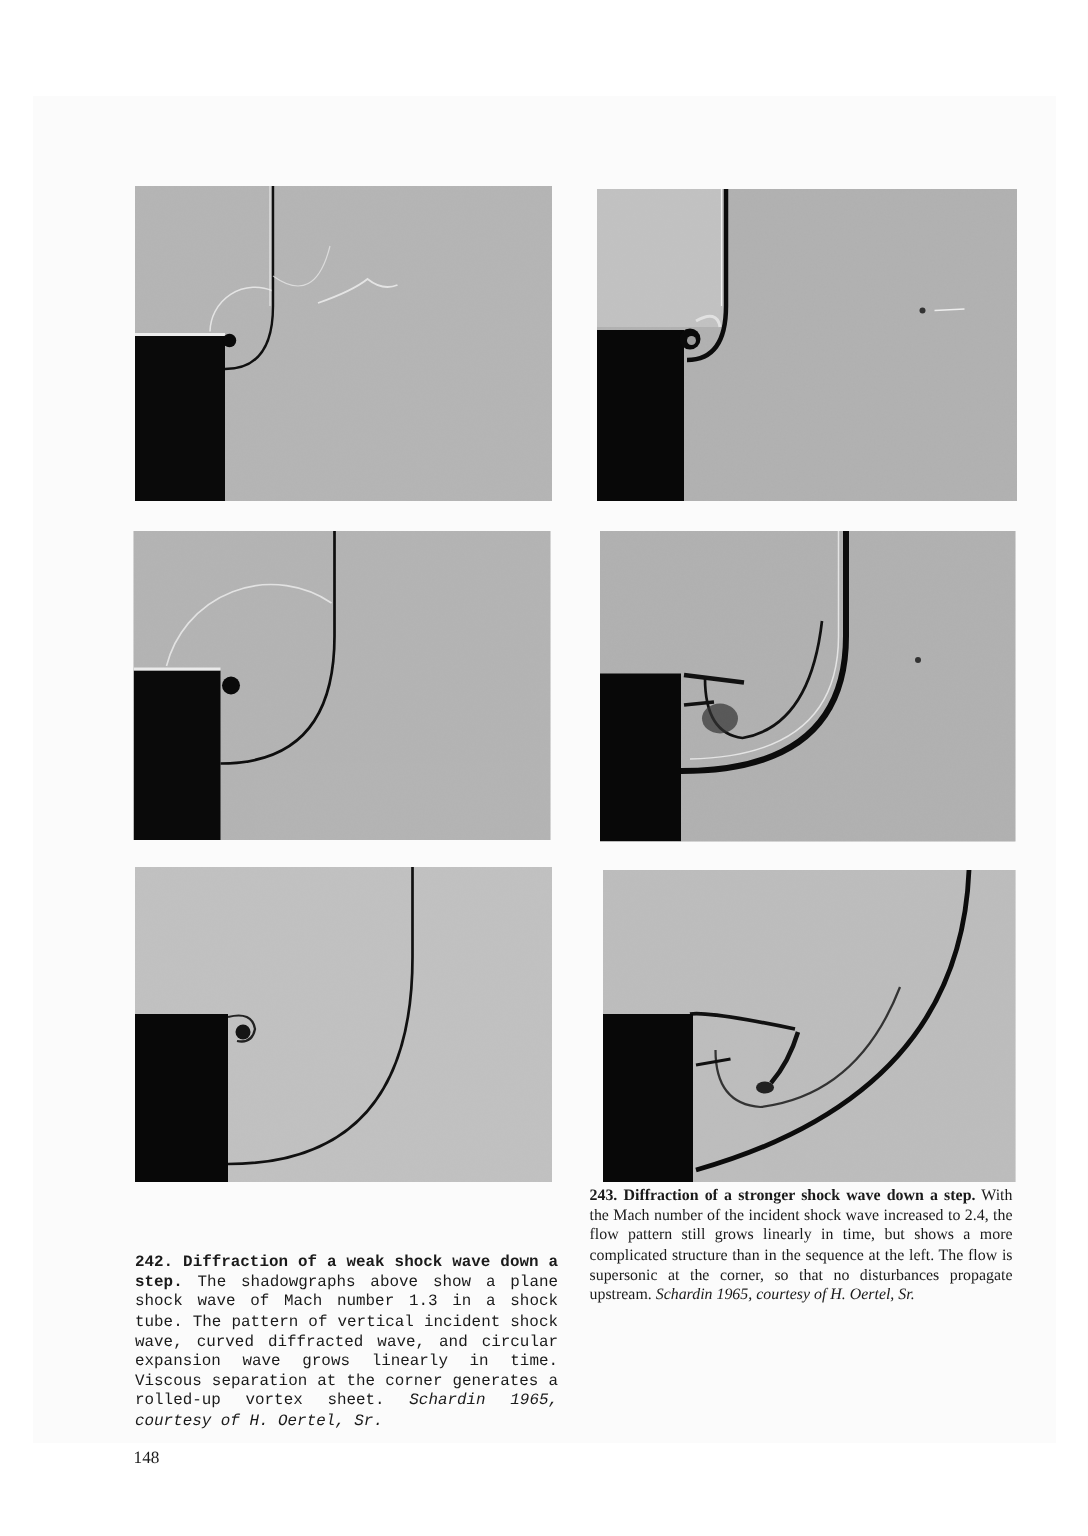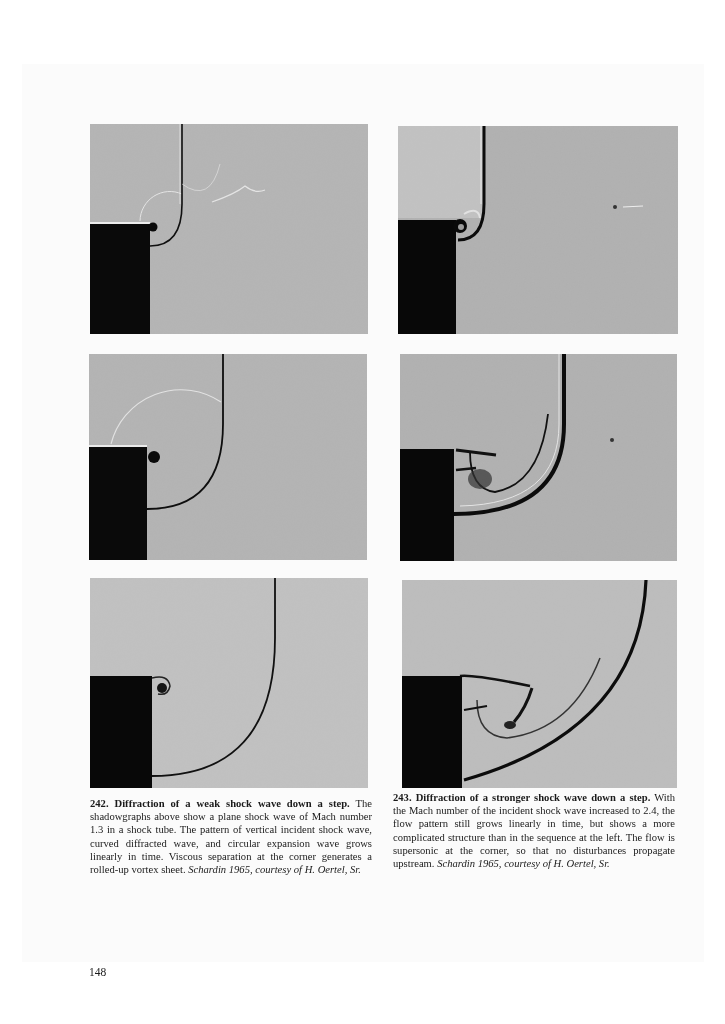--- a/index.html
+++ b/index.html
@@ -22,21 +22,21 @@
   #p4 { left: 400px; top: 354px; width: 277px; height: 207px; }
   #p5 { left: 90px;  top: 578px; height: 210px; }
   #p6 { left: 402px; top: 580px; width: 275px; height: 208px; }
 
   .caption {
     position: absolute; width: 282px; font-size: 10.6px; line-height: 13.2px;
     text-align: justify; hyphens: auto;
   }
   .caption .num, .caption .title { font-weight: bold; }
   .caption .credit { font-style: italic; }
-  #cap-242 { left: 90px; top: 797px; }
+  #cap-242 { left: 90px; top: 836px; font-family: Liberation Mono, monospace; }
   #cap-243 { left: 393px; top: 791px; }
   .page-number {
     position: absolute; left: 89px; top: 966px; font-size: 11.5px;
   }
 </style>
 </head>
 <body>
 
 <div class="page"></div>
 

